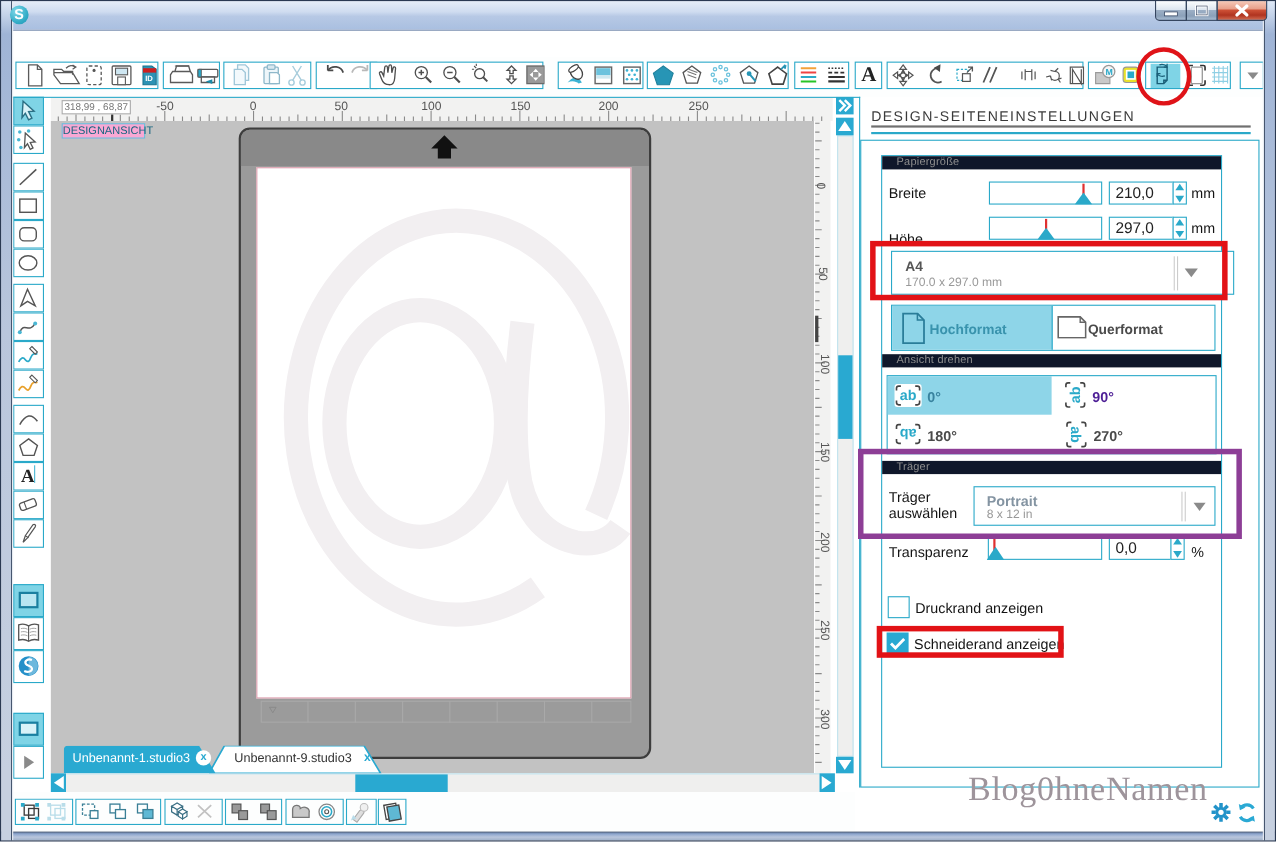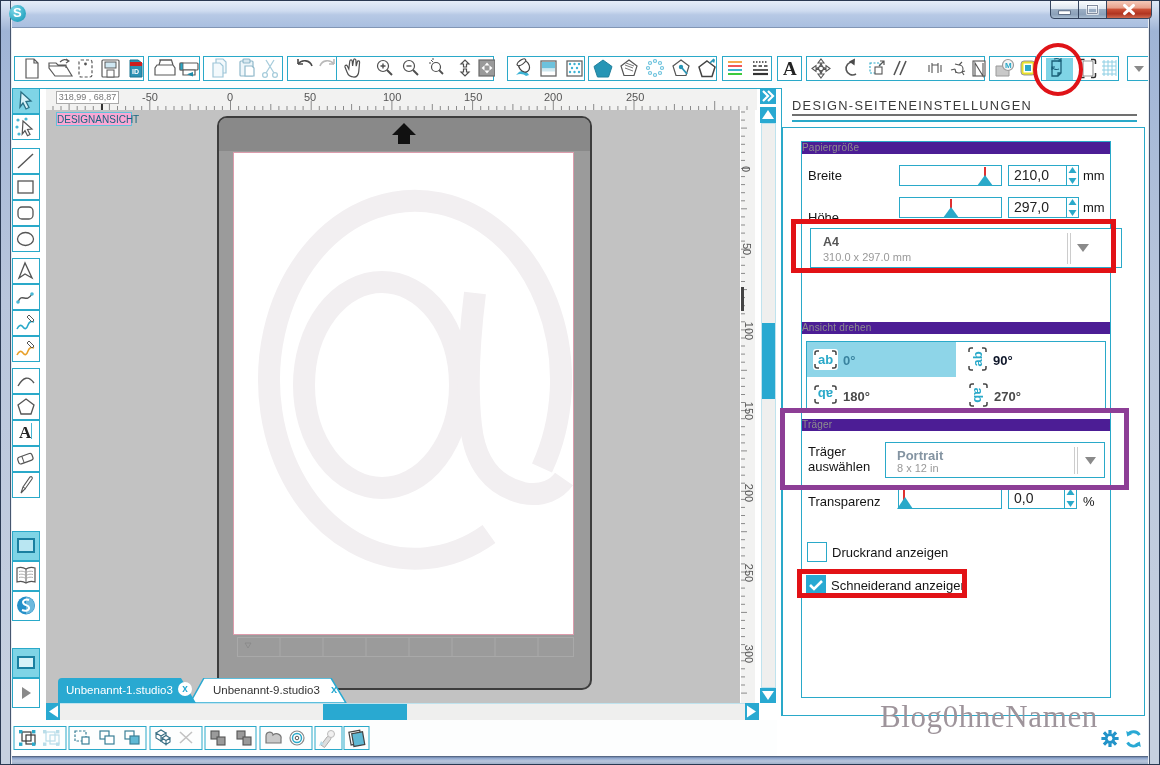--- a/index.html
+++ b/index.html
@@ -55,21 +55,21 @@
   .sb{background:#29a9d1;z-index:4;}
   .sbtrack{background:#efefee;z-index:3;border:1px solid #bfe3ee;box-sizing:border-box;}
   
   .rpanel{left:777px;top:89px;width:373px;height:667px;background:#fff;z-index:5;}
   .vdiv{left:781px;top:88px;width:1px;height:628px;background:#2aa9c9;z-index:6;}
   .ptitle{left:792px;top:98px;font-size:12.8px;letter-spacing:1.3px;color:#3a3a3a;z-index:6;}
   .ul1{left:792px;top:114px;width:345px;height:1.5px;background:#707070;z-index:6;}
   .ul2{left:792px;top:119.5px;width:345px;height:2px;background:#2aa9c9;z-index:6;}
   .obox{left:782px;top:127px;width:363px;height:589px;border:1px solid #2aa9c9;box-sizing:border-box;z-index:5;}
   .ibox{left:801px;top:141px;width:310px;height:557px;border:1px solid #2aa9c9;box-sizing:border-box;z-index:5;}
-  .shead{left:802px;width:308px;height:12px;background:#4c1d95;z-index:6;font-size:10px;color:#8e8e8e;line-height:12px;padding-left:0;box-sizing:border-box;letter-spacing:0.2px;}
+  .shead{left:802px;width:308px;height:12px;background:#0f172a;z-index:6;font-size:10px;color:#8e8e8e;line-height:12px;padding-left:13px;box-sizing:border-box;letter-spacing:0.2px;}
   .lbl{position:absolute;font-size:13px;color:#141414;z-index:6;}
   .cybox{position:absolute;border:1px solid #2aa9c9;box-sizing:border-box;background:#fff;z-index:6;}
   .boldlbl{position:absolute;font-size:12.5px;font-weight:bold;z-index:7;}
   .spin{position:absolute;width:13px;border:1px solid #2aa9c9;box-sizing:border-box;background:#fff;z-index:7;}
   
   .ann{position:absolute;box-sizing:border-box;z-index:20;}
   .wm{left:880px;top:699px;width:230px;font-family:"Liberation Serif",serif;font-size:31px;color:#9e949b;z-index:21;letter-spacing:0.6px;}
 </style>
 </head>
 <body>
@@ -726,46 +726,59 @@
 </div>
 <div class="cybox" style="left:1008px;top:197px;width:59px;height:21px;font-size:14px;color:#222;line-height:19px;padding-left:5px">297,0</div>
 <div class="spin" style="left:1066px;top:197px;height:21px">
   <svg width="11" height="19" viewBox="0 0 11 19">
         <path d="M5.5 1 l4 6 h-8 z" fill="#2aa9c9"></path>
         <path d="M5.5 18 l4-6 h-8 z" fill="#2aa9c9"></path>
       </svg></div>
 <div class="lbl" style="left:1083px;top:200px">mm</div>
 <div class="cybox" style="left:810px;top:228px;width:312px;height:40px">
   <div style="position:absolute;left:12px;top:6px;font-size:12.5px;font-weight:bold;color:#555">A4</div>
-  <div style="position:absolute;left:12px;top:22px;font-size:11px;color:#999">310.0 x 297.0 mm</div>
+  <div style="position:absolute;left:12px;top:22px;font-size:11px;color:#999">170.0 x 297.0 mm</div>
   <div style="position:absolute;left:256px;top:4px;width:1px;height:31px;background:#ccc"></div>
   <div style="position:absolute;left:259px;top:4px;width:1px;height:31px;background:#ccc"></div>
   <svg style="position:absolute;left:265px;top:14px" width="14" height="11" viewBox="0 0 14 11">
         <path d="M1 1 l6 8 l6-8 z" fill="#8a8a8a"></path>
       </svg>
+</div>
+<div class="cybox" style="left:810px;top:277px;width:295px;height:42px">
+  <div style="position:absolute;left:0;top:0;width:145px;height:40px;background:#8ed5e8;border-right:1px solid #2aa9c9"></div>
+  <svg style="position:absolute;left:9px;top:6px" width="21" height="29" viewBox="0 0 21 29">
+        <path d="M1 1 h13 l6 6 v21 h-19 z" fill="none" stroke="#2a7d99" stroke-width="1.6"></path>
+        <path d="M14 1 v6 h6" fill="none" stroke="#2a7d99" stroke-width="1.4"></path>
+      </svg>
+  <div class="boldlbl" style="left:34px;top:15px;color:#3993ad">Hochformat</div>
+  <svg style="position:absolute;left:150px;top:9px" width="27" height="21" viewBox="0 0 27 21">
+        <path d="M1 1 h20 l5 5 v14 h-25 z" fill="#fff" stroke="#666" stroke-width="1.5"></path>
+        <path d="M21 1 v5 h5" fill="none" stroke="#666" stroke-width="1.3"></path>
+      </svg>
+  <div class="boldlbl" style="left:178px;top:15px;color:#4a4a4a">Querformat</div>
 </div>
 <div class="abs shead" style="top:322px">Ansicht drehen</div>
 <div class="cybox" style="left:806px;top:341px;width:300px;height:72px">
   <div style="position:absolute;left:0;top:0;width:149px;height:35px;background:#8ed5e8"></div>
   <svg style="position:absolute;left:6px;top:7px" width="25" height="21" viewBox="0 0 25 21">
         <rect x="0" y="0" width="25" height="21" rx="3" fill="#fff"></rect>
         <g stroke="#444" stroke-width="1.5" fill="none">
           <path d="M2 6 v-2 q0-2 2-2 h2 M19 2 h2 q2 0 2 2 v2 M2 15 v2 q0 2 2 2 h2 M23 15 v2 q0 2-2 2 h-2"></path>
         </g>
         <text x="12.5" y="15" text-anchor="middle" font-size="13" font-weight="bold" fill="#2aa9c9">ab</text>
       </svg>
   <div class="boldlbl" style="left:36px;top:11px;color:#39839f;font-size:13px">0°</div>
   <svg style="position:absolute;left:160px;top:4px" width="21" height="26" viewBox="0 0 21 26">
         <rect x="0" y="0" width="21" height="26" rx="3" fill="#fff"></rect>
         <g stroke="#444" stroke-width="1.5" fill="none">
           <path d="M2 6 v-2 q0-2 2-2 h2 M15 2 h2 q2 0 2 2 v2 M2 20 v2 q0 2 2 2 h2 M19 20 v2 q0 2-2 2 h-2"></path>
         </g>
         <text x="10.5" y="17.5" text-anchor="middle" font-size="13" font-weight="bold" fill="#2aa9c9" transform="rotate(-90 10.5 13)">ab</text>
       </svg>
-  <div class="boldlbl" style="left:186px;top:11px;color:#0f172a;font-size:13px">90°</div>
+  <div class="boldlbl" style="left:186px;top:11px;color:#4c1d95;font-size:13px">90°</div>
   <svg style="position:absolute;left:6px;top:42px" width="25" height="21" viewBox="0 0 25 21">
         <rect x="0" y="0" width="25" height="21" rx="3" fill="#fff"></rect>
         <g stroke="#444" stroke-width="1.5" fill="none">
           <path d="M2 6 v-2 q0-2 2-2 h2 M19 2 h2 q2 0 2 2 v2 M2 15 v2 q0 2 2 2 h2 M23 15 v2 q0 2-2 2 h-2"></path>
         </g>
         <text x="12.5" y="15" text-anchor="middle" font-size="13" font-weight="bold" fill="#2aa9c9" transform="rotate(180 12.5 10.5)">ab</text>
       </svg>
   <div class="boldlbl" style="left:36px;top:47px;color:#4a4a4a;font-size:13px">180°</div>
   <svg style="position:absolute;left:161px;top:40px" width="21" height="26" viewBox="0 0 21 26">
         <rect x="0" y="0" width="21" height="26" rx="3" fill="#fff"></rect>

